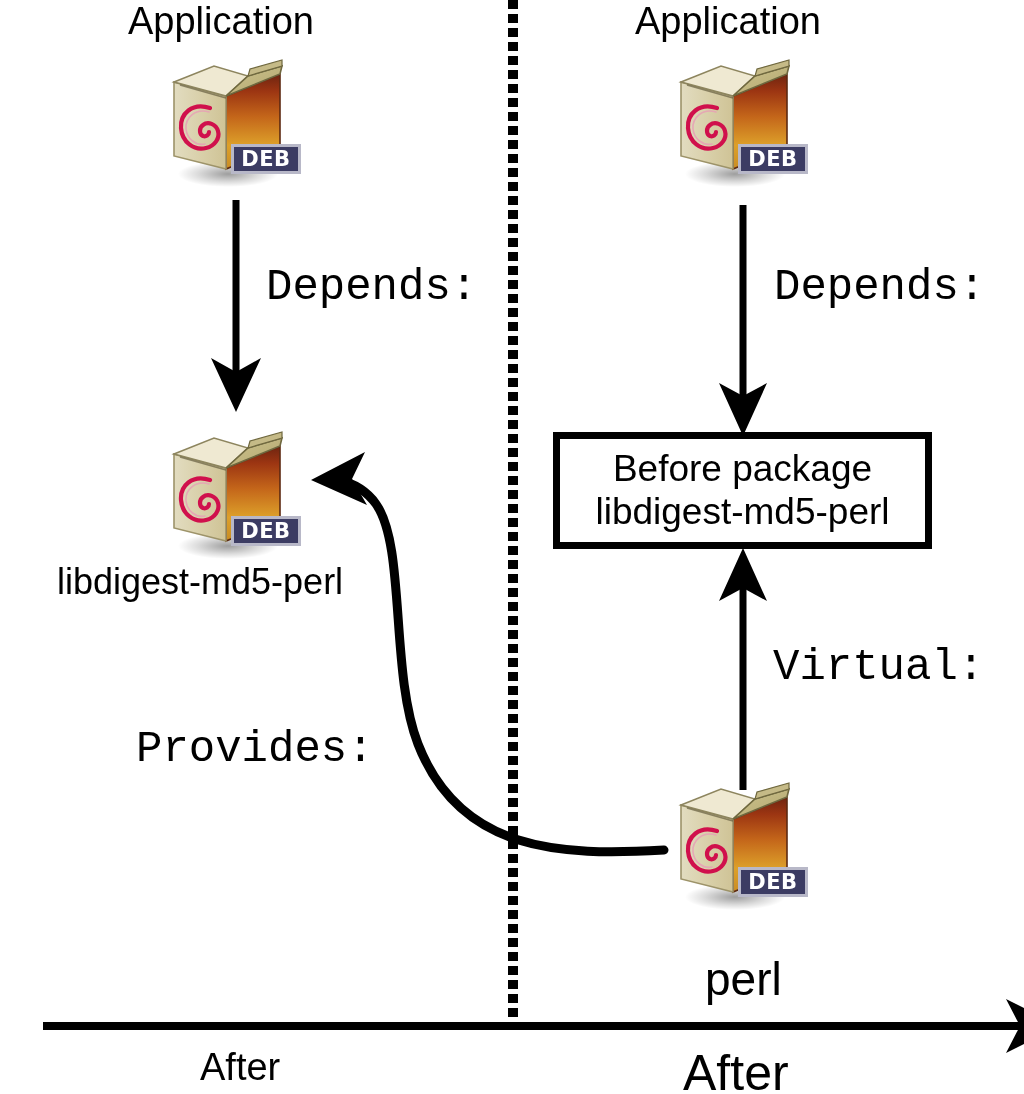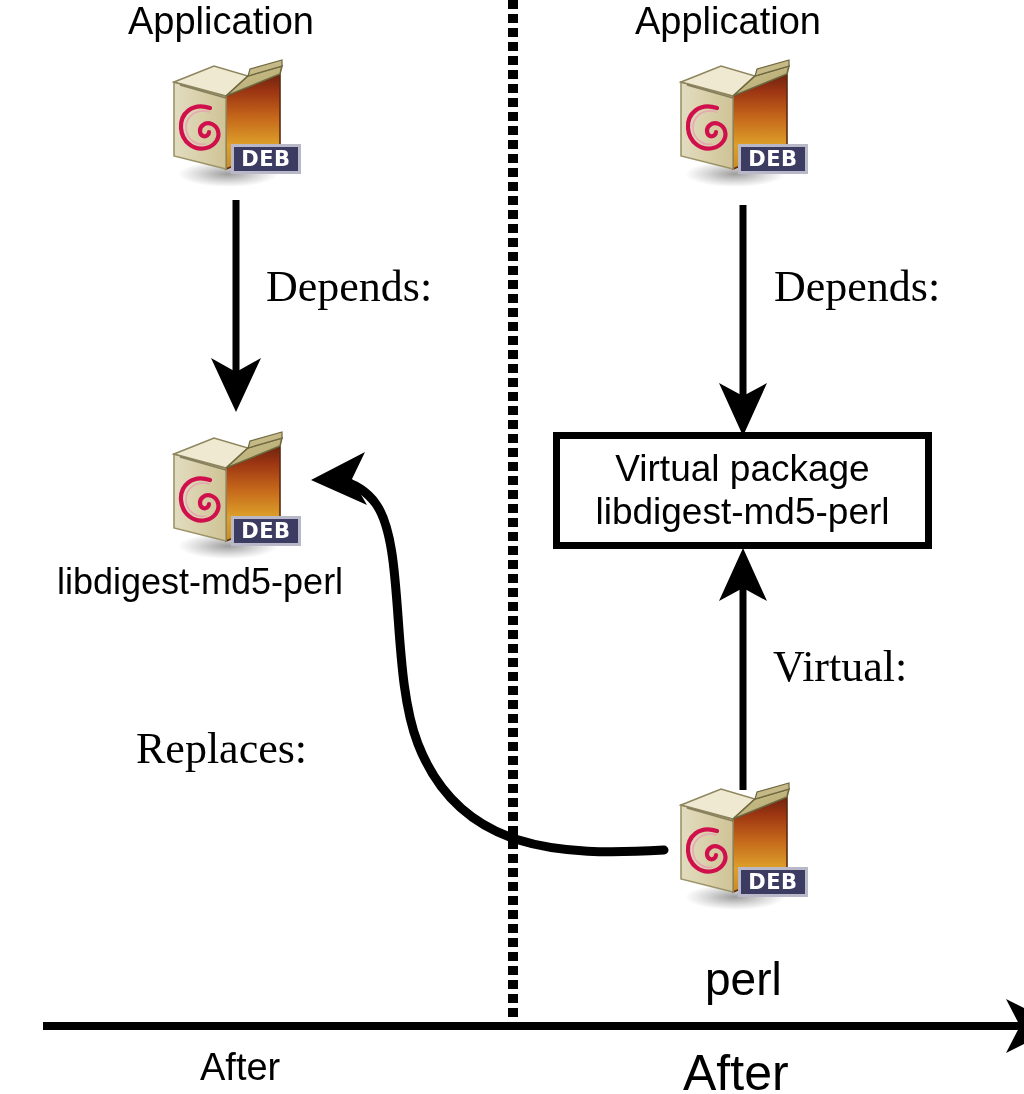--- a/index.html
+++ b/index.html
@@ -19,21 +19,21 @@
   .txt {
     position: absolute;
     color: #000000;
     white-space: nowrap;
     line-height: 1;
   }
   .sans {
     font-family: "Liberation Sans", sans-serif;
   }
   .mono {
-    font-family: Liberation Serif, serif;
+    font-family: Liberation Mono, monospace;
   }
   
   .pkg {
     position: absolute;
     width: 160px;
     height: 142px;
   }
   .pkg svg { display: block; width: 160px; height: 142px; }
   
   .vbox {
@@ -138,35 +138,35 @@
   <div class="txt mono" style="left:226px; top:265px; font-size:44px;">Depends:</div>
 
   <div class="pkg" style="left:112px; top:424px;">
     <svg viewBox="0 0 160 142">
       <use href="#debPkgIcon"></use>
     </svg>
   </div>
 
   <div class="txt sans" style="left:17px; top:564px; font-size:36px;">libdigest-md5-perl</div>
 
-  <div class="txt mono" style="left:96px; top:727px; font-size:44px;">Replaces:</div>
+  <div class="txt mono" style="left:96px; top:727px; font-size:44px;">Provides:</div>
 
 
   <div class="txt sans" style="left:595px; top:2px; font-size:38px;">Application</div>
 
   <div class="pkg" style="left:619px; top:52px;">
     <svg viewBox="0 0 160 142">
       <use href="#debPkgIcon"></use>
     </svg>
   </div>
 
   <div class="txt mono" style="left:734px; top:265px; font-size:44px;">Depends:</div>
 
   <div class="vbox" style="left:513px; top:432px; width:379px; height:117px;">
-    <div class="line sans">Virtual package</div>
+    <div class="line sans">Before package</div>
     <div class="line sans">libdigest-md5-perl</div>
   </div>
 
   <div class="txt mono" style="left:733px; top:645px; font-size:44px;">Virtual:</div>
 
   <div class="pkg" style="left:619px; top:775px;">
     <svg viewBox="0 0 160 142">
       <use href="#debPkgIcon"></use>
     </svg>
   </div>

